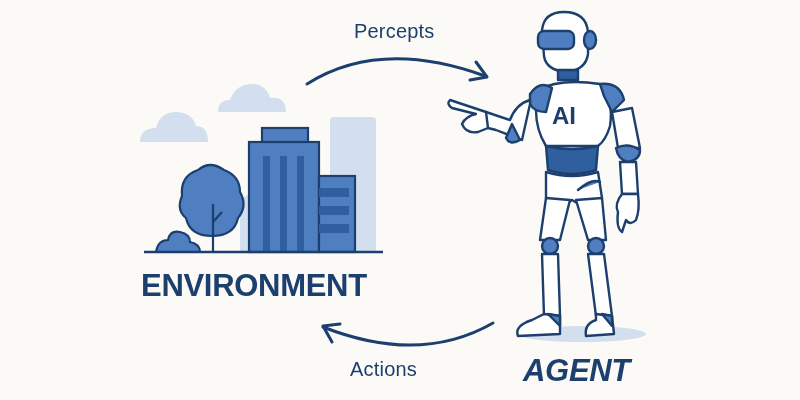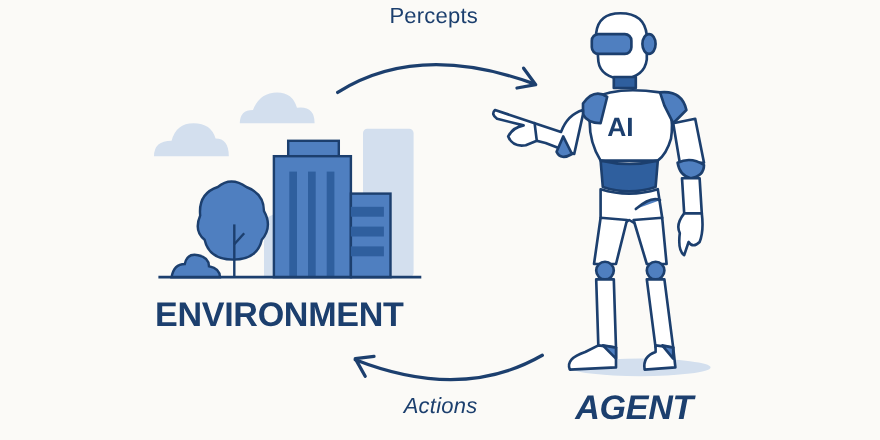--- a/index.html
+++ b/index.html
@@ -8,22 +8,22 @@
       background: #fbfaf7;
       font-family: "Liberation Sans", "DejaVu Sans", sans-serif;
       position: relative;
     }
     .canvas { position: absolute; left: 0; top: 0; width: 800px; height: 400px; }
     .label {
       position: absolute; color: #1c3f6e; white-space: nowrap;
     }
     .lbl-small { font-size: 20px; font-weight: 500; letter-spacing: 0.2px; }
     .lbl-big { font-size: 31px; font-weight: 700; letter-spacing: -0.3px; text-align: center; }
-    #percepts { left: 354px; top: 4px; }
-    #actions { left: 367px; top: 358px; font-style: italic; }
+    #percepts { left: 354px; top: 20px; }
+    #actions { left: 350px; top: 358px; }
     #environment { left: 141px; top: 268px; }
     #agent { left: 523px; top: 353px; font-style: italic; }
     svg text { font-family: "Liberation Sans", "DejaVu Sans", sans-serif; }
   </style>
 </head>
 <body>
 
 <svg class="canvas" viewBox="0 0 800 400" xmlns="http://www.w3.org/2000/svg">
 
   <g fill="#d3dfee">

